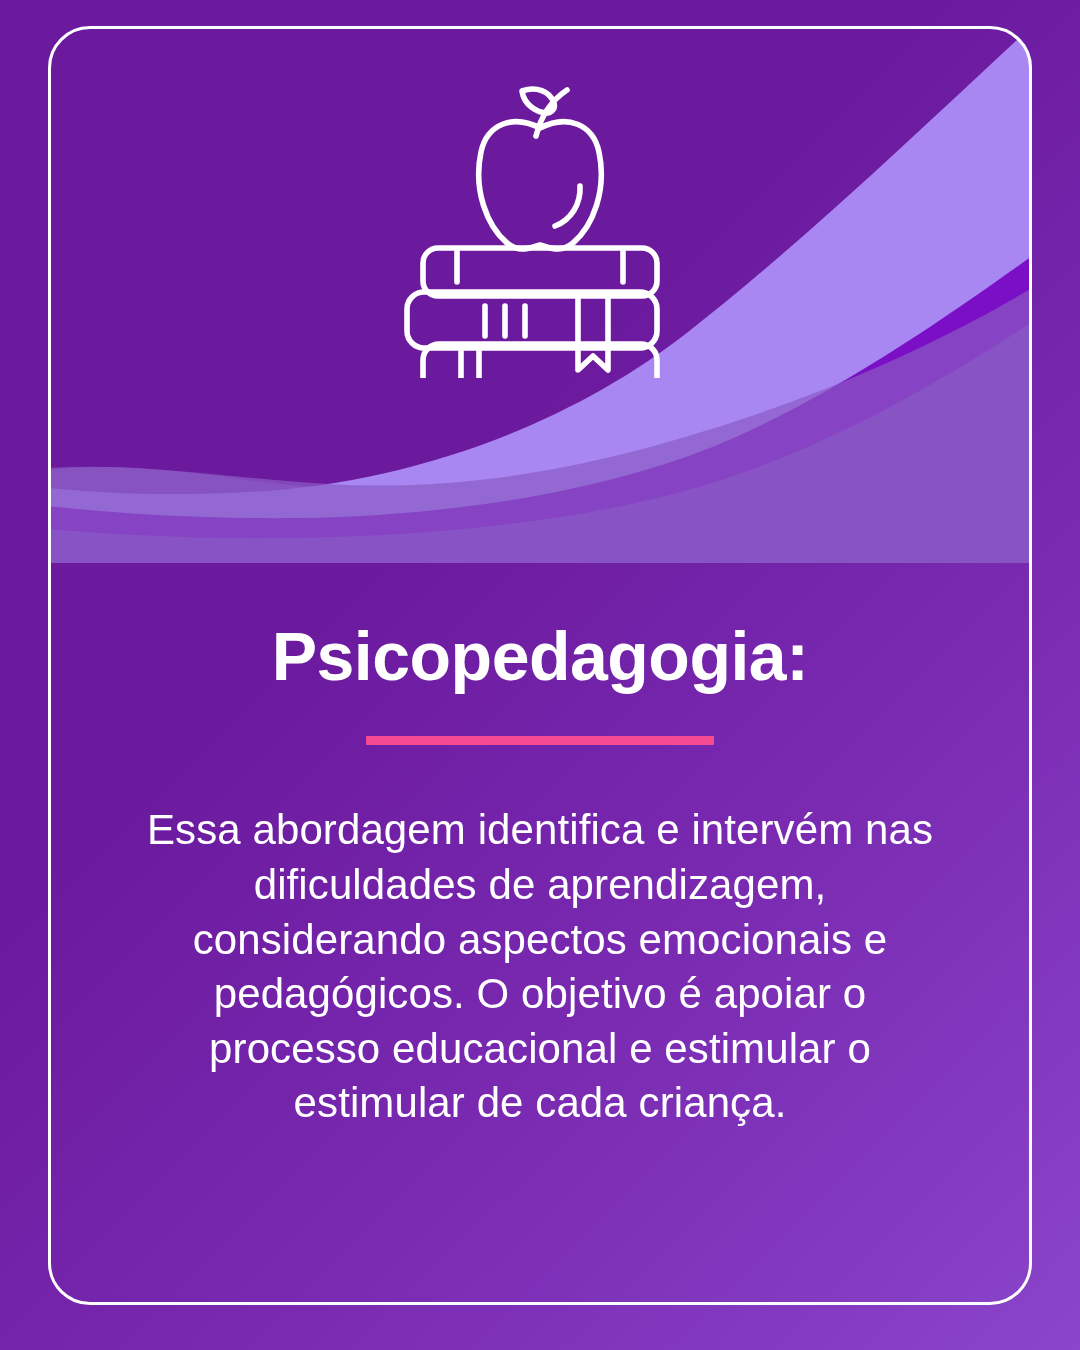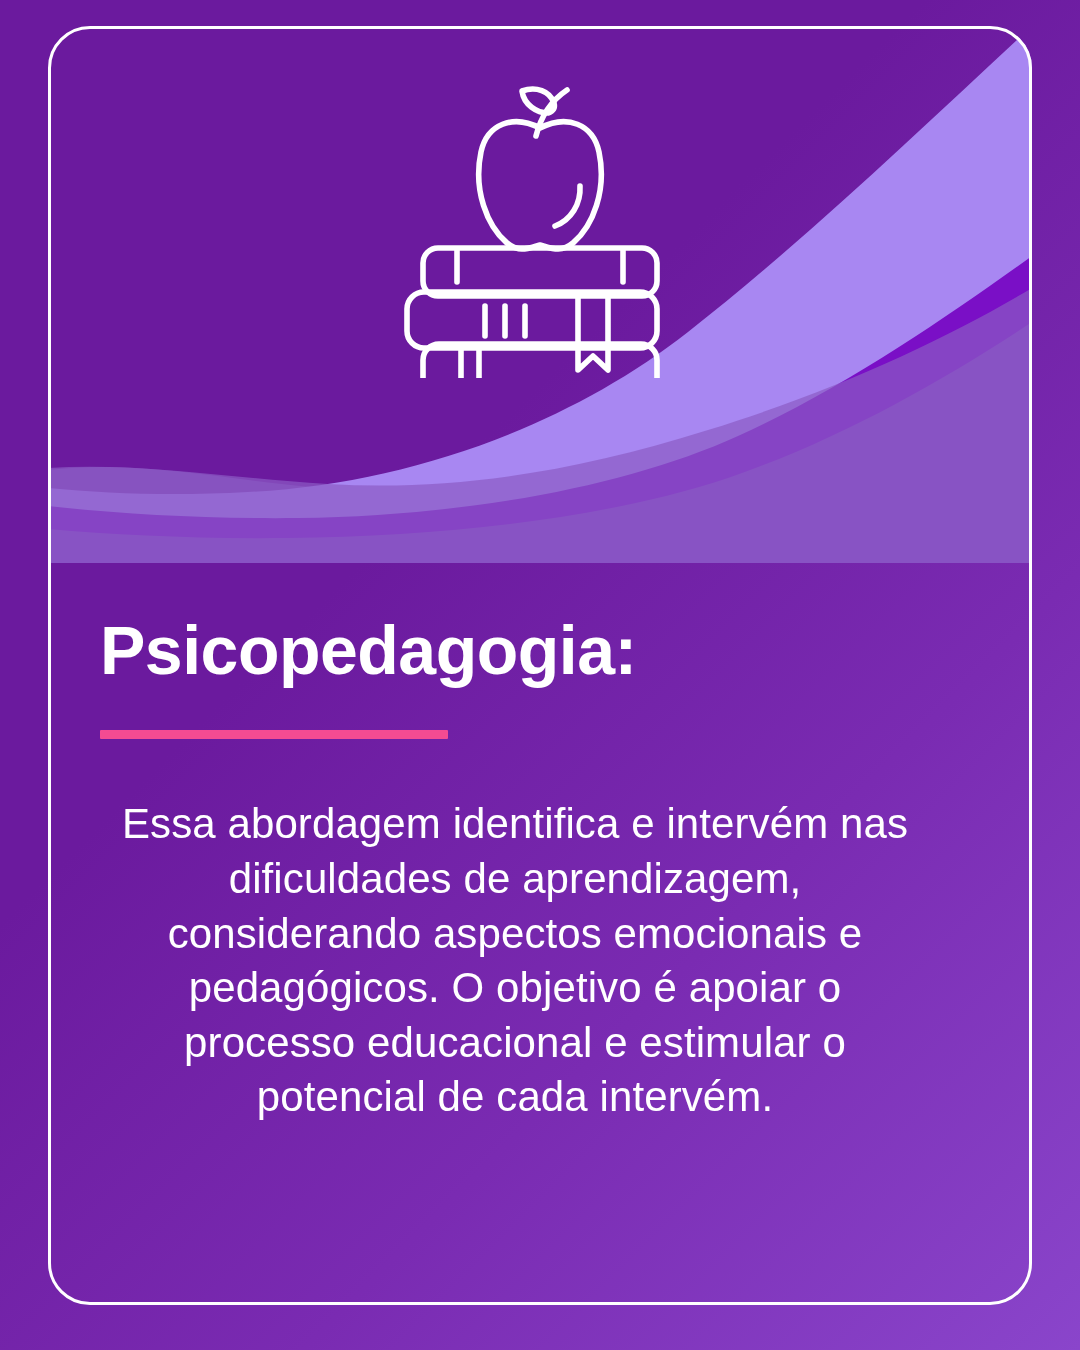--- a/index.html
+++ b/index.html
@@ -45,22 +45,22 @@
     z-index:20;
   }
   #icon-wrap svg { display:block; }
 
   
   #content {
     position:absolute;
     left:48px; top:563px;
     width:984px; height:742px;
     z-index:30;
-    display:flex; flex-direction:column; align-items:flex-start;
-    padding:0 52px;
+    display:flex; flex-direction:column; align-items:center;
+    padding:6px 52px;
   }
   #title {
     margin-top:52px;
     font-size:68px;
     font-weight:700;
     letter-spacing:-0.5px;
     color:#FFFFFF;
     line-height:1.05;
     text-align:center;
     white-space:nowrap;
@@ -127,16 +127,16 @@
 
       <path d="M183 216 L183 292 L198 278 L213 292 L213 216"></path>
     </svg>
   </div>
 
   <div id="card-frame" style="border-color: rgb(255, 255, 255);"></div>
 
   <div id="content">
     <h1 id="title">Psicopedagogia:</h1>
     <div id="divider" style="background: rgb(244, 75, 146);"></div>
-    <p id="body-text">Essa abordagem identifica e intervém nas dificuldades de aprendizagem, considerando aspectos emocionais e pedagógicos. O objetivo é apoiar o processo educacional e estimular o potencial de cada intervém.</p>
+    <p id="body-text">Essa abordagem identifica e intervém nas dificuldades de aprendizagem, considerando aspectos emocionais e pedagógicos. O objetivo é apoiar o processo educacional e estimular o estimular de cada criança.</p>
   </div>
 
 </div>
 
 </body></html>

